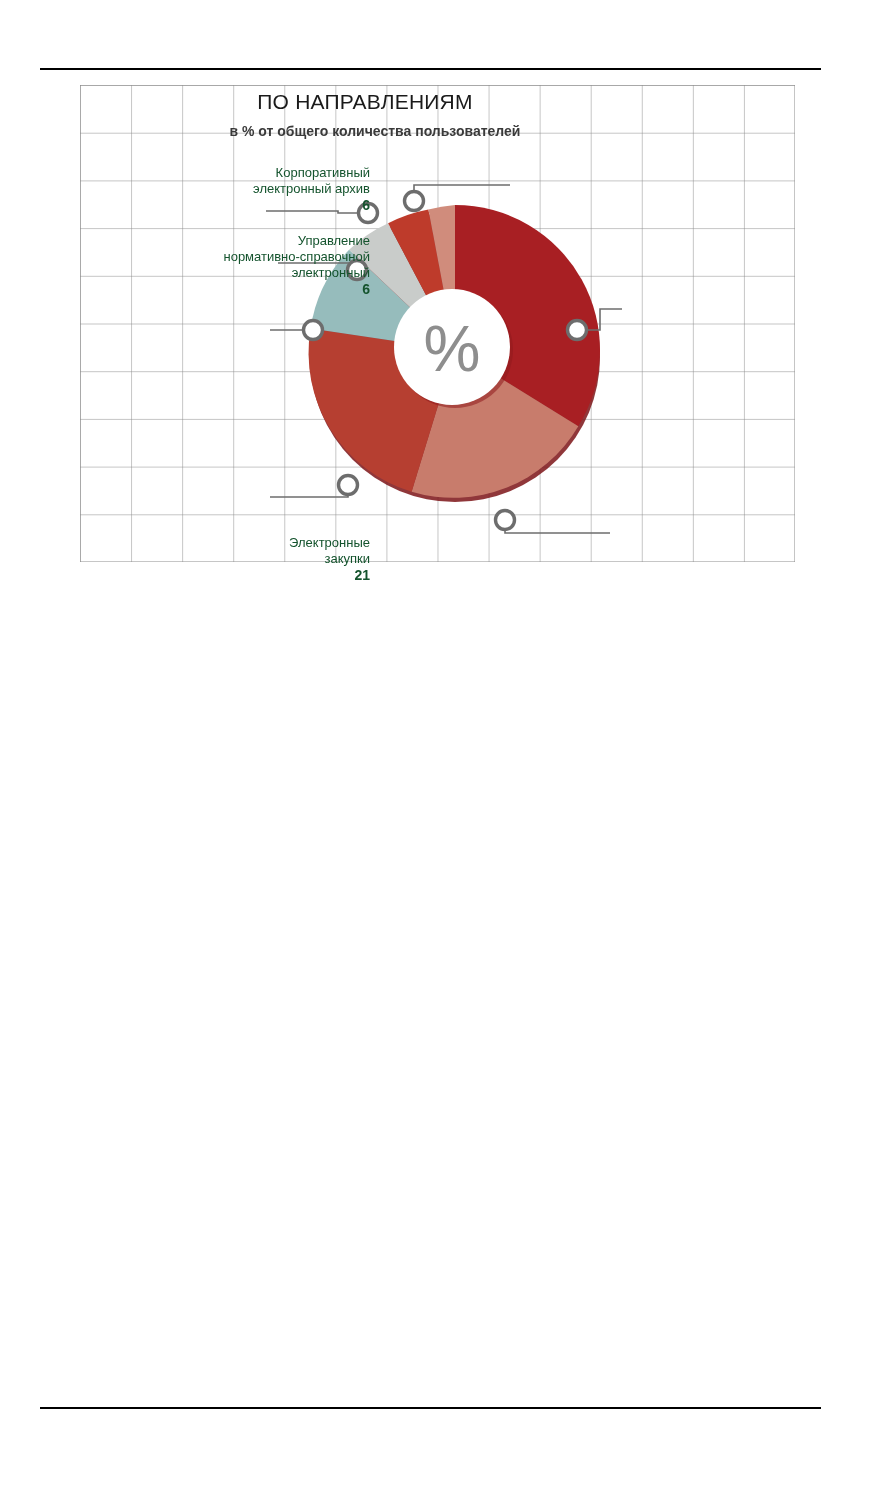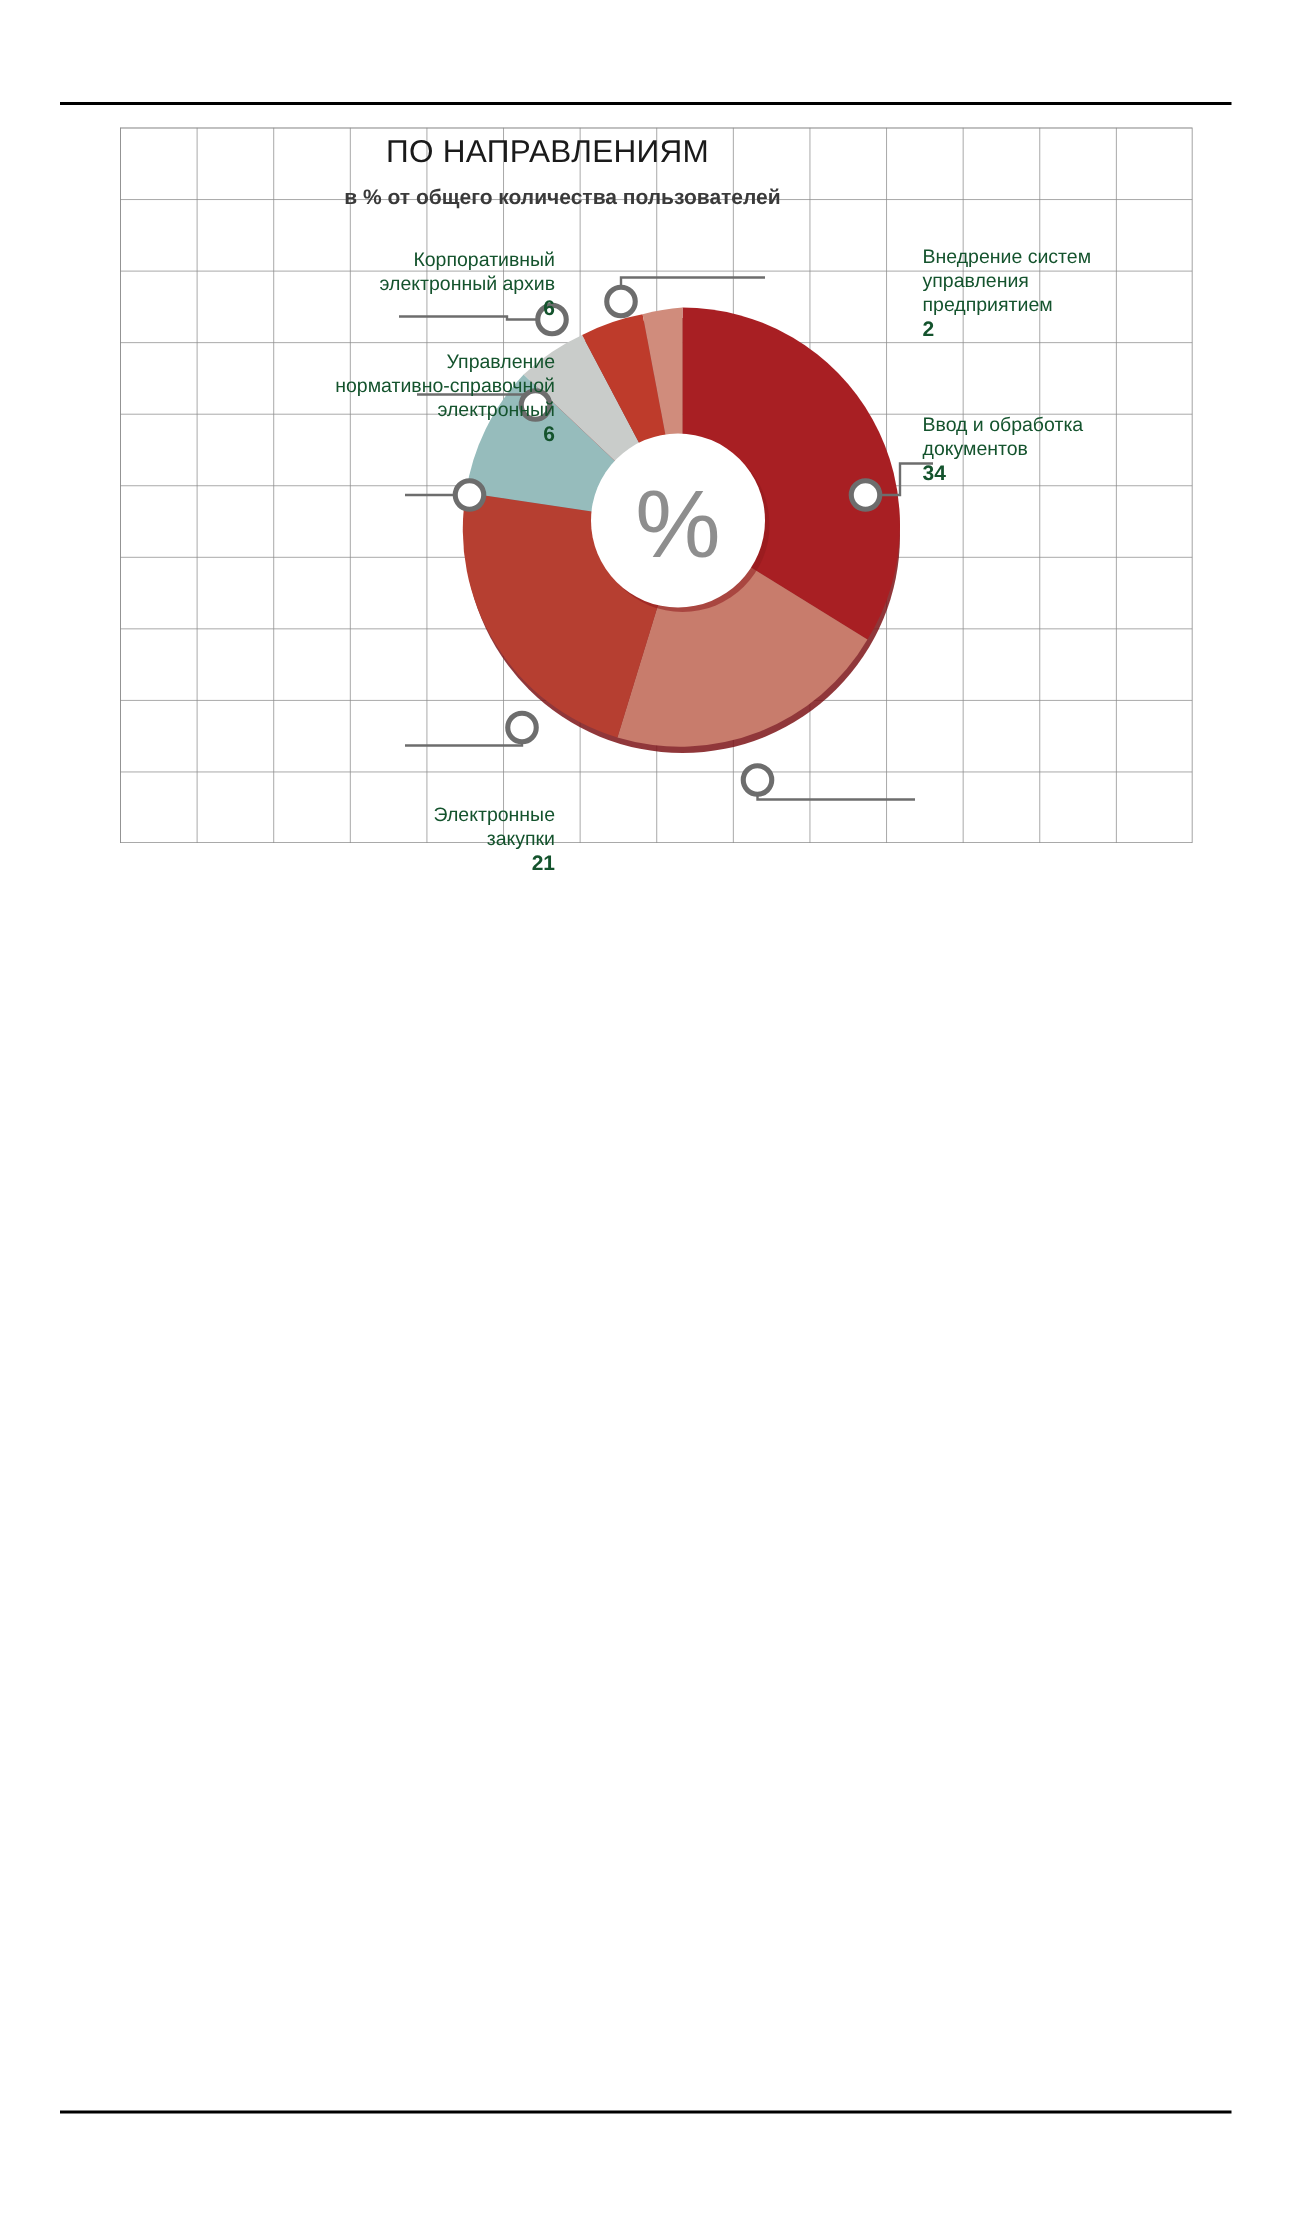--- a/index.html
+++ b/index.html
@@ -113,28 +113,17 @@
       <span class="val">6</span>
     </div>
 
 
     <div class="lbl r lbl-zak">
       <span>Электронные</span><br>
       <span>закупки</span>
       <span class="val">21</span>
     </div>
 
-    <div class="lbl l lbl-vned">
-      <span>Внедрение систем</span><br>
-      <span>управления</span><br>
-      <span>предприятием</span>
-      <span class="val">2</span>
-    </div>
 
-    <div class="lbl l lbl-vvod">
-      <span>Ввод и обработка</span><br>
-      <span>документов</span>
-      <span class="val">34</span>
-    </div>
 
 
   </div>
 </div>
 
 </body></html>

